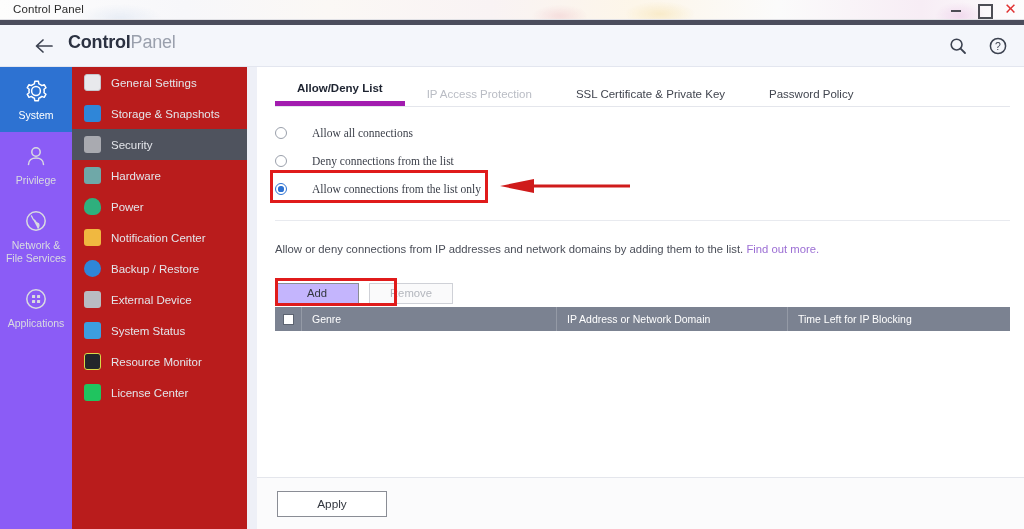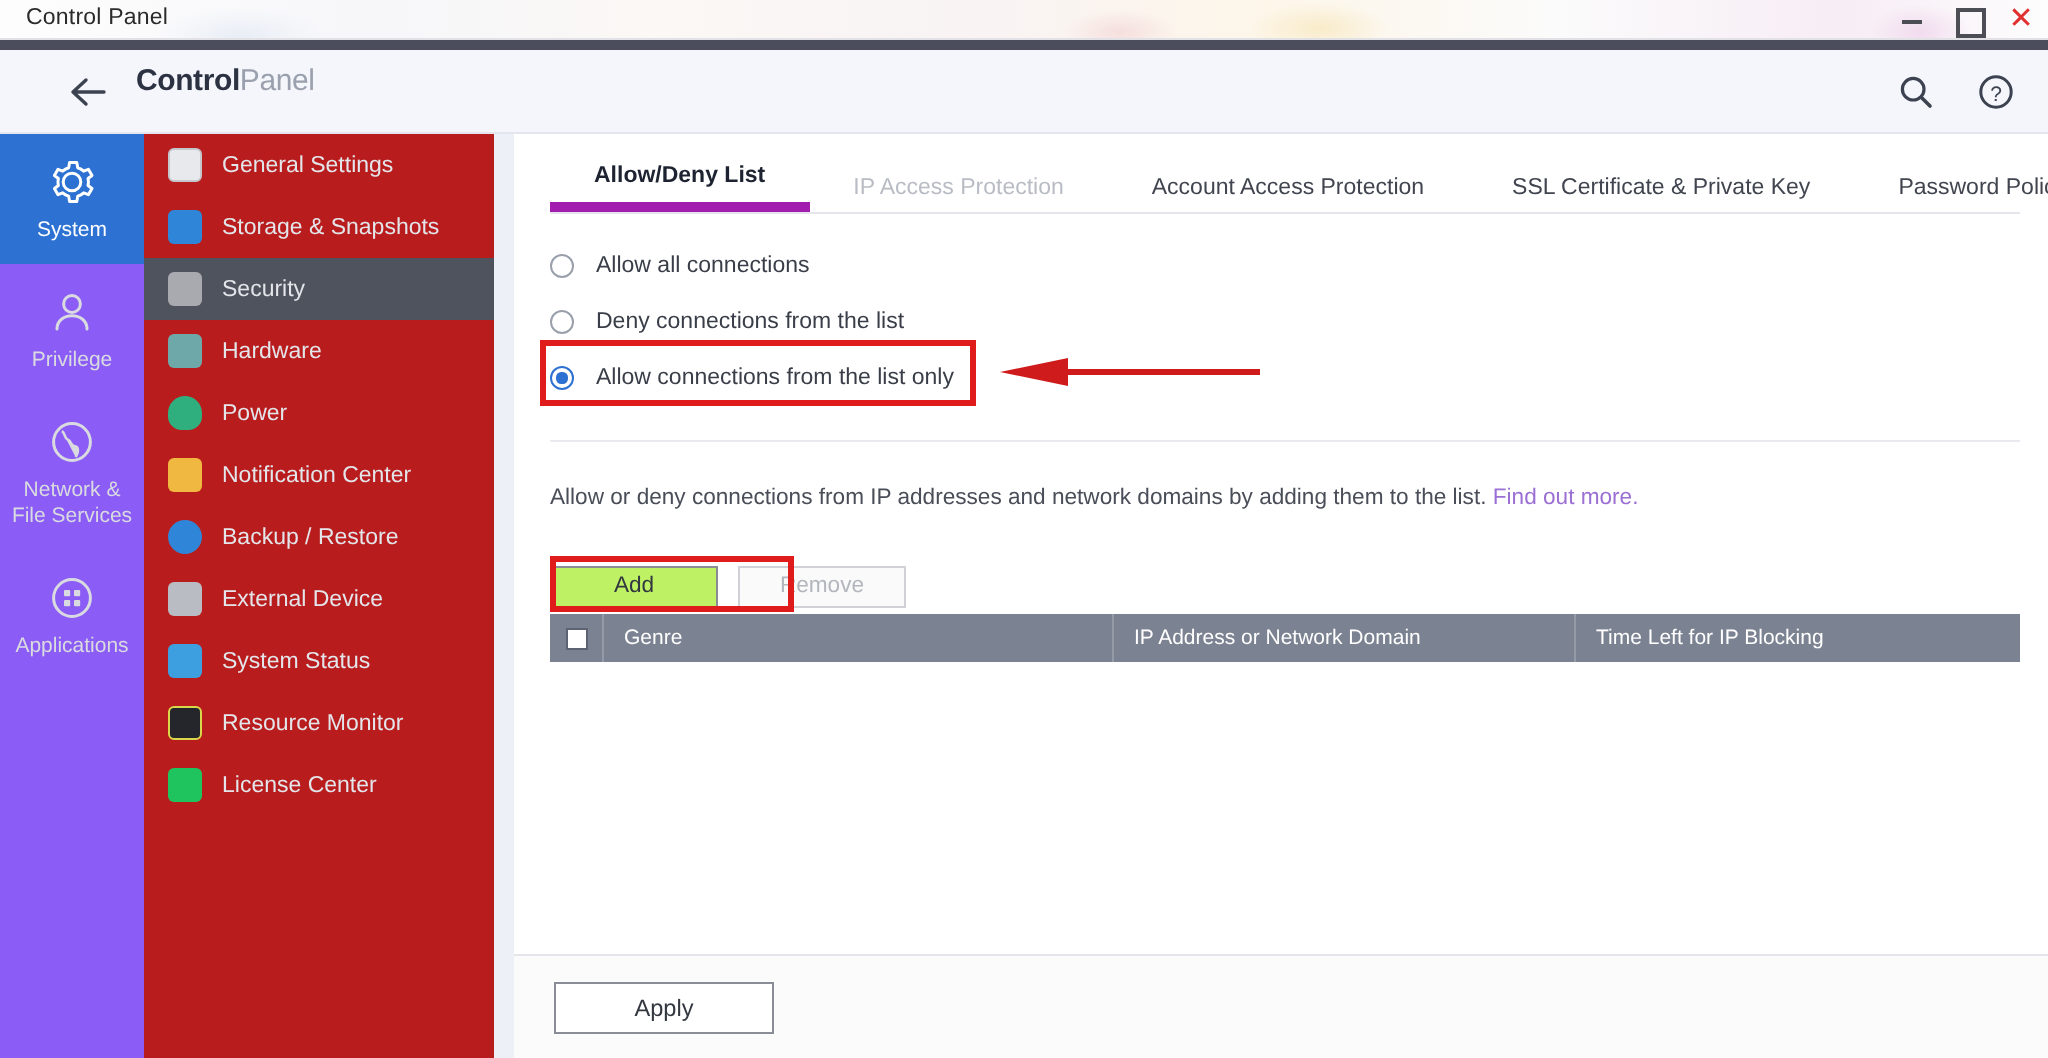--- a/index.html
+++ b/index.html
@@ -55,21 +55,21 @@
   .header {
     position: absolute; left: 0; top: 25px; width: 1024px; height: 42px;
     background: #f4f6fb; border-bottom: 1px solid #e3e6ef;
   }
   .back-arrow {
     position: absolute; left: 33px; top: 10px; width: 22px; height: 22px; cursor: pointer;
   }
   .back-arrow svg { display: block; }
   .brand {
     position: absolute; left: 68px; top: 7px;
-    font-size: 15px; letter-spacing: -.2px; white-space: nowrap;
+    font-size: 18px; letter-spacing: -.2px; white-space: nowrap;
   }
   .brand .b1 { color: #2c3242; font-weight: bold; }
   .brand .b2 { color: #9aa0ad; font-weight: 300; }
   .header-icons { position: absolute; right: 16px; top: 11px; display: flex; gap: 20px; }
   .hicon { width: 20px; height: 20px; cursor: pointer; }
 
   
   .rail {
     position: absolute; left: 0; top: 67px; width: 72px; height: 462px;
     background: #8b5cf6;
@@ -119,22 +119,23 @@
     cursor: pointer; white-space: nowrap;
   }
   .tab.active { font-weight: bold; color: #1d2330; border-bottom: 6px solid #a21caf; }
   .tab.dim { color: #b9bcc4; }
   .tabs-rule {
     position: absolute; left: 18px; top: 39px; width: 735px; height: 1px; background: #e4e6ec;
   }
 
   .radios { position: absolute; left: 18px; top: 52px; width: 700px; }
   .radio-row {
-    display: flex; align-items: center; gap: 11px; height: 28px; cursor: pointer;
+    display: flex; align-items: center; gap: 25px; height: 28px; cursor: pointer;
     margin-bottom: 0;
+    font-family: Liberation Serif, serif;
   }
   .radio-row.r1 { position: absolute; top: 0; left: 0; }
   .radio-row.r2 { position: absolute; top: 28px; left: 0; }
   .radio-row.r3 { position: absolute; top: 56px; left: 0; }
   .rb {
     width: 12px; height: 12px; border-radius: 50%; border: 1.3px solid #9aa0ab;
     background: #fff; position: relative; flex: 0 0 12px;
   }
   .rb.on { border-color: #2d72d2; }
   .rb.on::after {
@@ -149,21 +150,21 @@
   }
   .desc {
     position: absolute; left: 18px; top: 176px;
     font-size: 11.3px; color: #4a4e58; white-space: nowrap;
   }
   .desc a { color: #9c6fd4; text-decoration: none; cursor: pointer; }
 
   .btnbar { position: absolute; left: 18px; top: 216px; display: flex; gap: 10px; }
   .btn {
     min-width: 84px; height: 21px; line-height: 19px; text-align: center;
-    font-size: 11.3px; border: 1px solid #8a8d95; background: #bef264;
+    font-size: 11.3px; border: 1px solid #8a8d95; background: #c4b5fd;
     color: #33373f; cursor: pointer; padding: 0 10px;
   }
   .btn.disabled { color: #b3b6bd; border-color: #cfd1d7; background: #fafafb; cursor: default; }
 
   .tbl {
     position: absolute; left: 18px; top: 240px; width: 735px; height: 133px;
     border-bottom: 1px solid #dcdee4;
   }
   .thead {
     display: flex; height: 24px; background: #7b8291; align-items: stretch;
@@ -339,21 +340,20 @@
     </div>
   </div>
 
   <div class="gapstrip"></div>
 
   <div class="content">
 
     <div class="tabs">
       <div class="tab active">Allow/Deny List</div>
       <div class="tab dim">IP Access Protection</div>
-      <div class="tab">Account Access Protection</div>
       <div class="tab">SSL Certificate &amp; Private Key</div>
       <div class="tab">Password Policy</div>
 
     </div>
     <div class="tabs-rule"></div>
 
     <div class="radios">
       <div class="radio-row r1">
         <span class="rb"></span>
         <span class="radio-label">Allow all connections</span>

